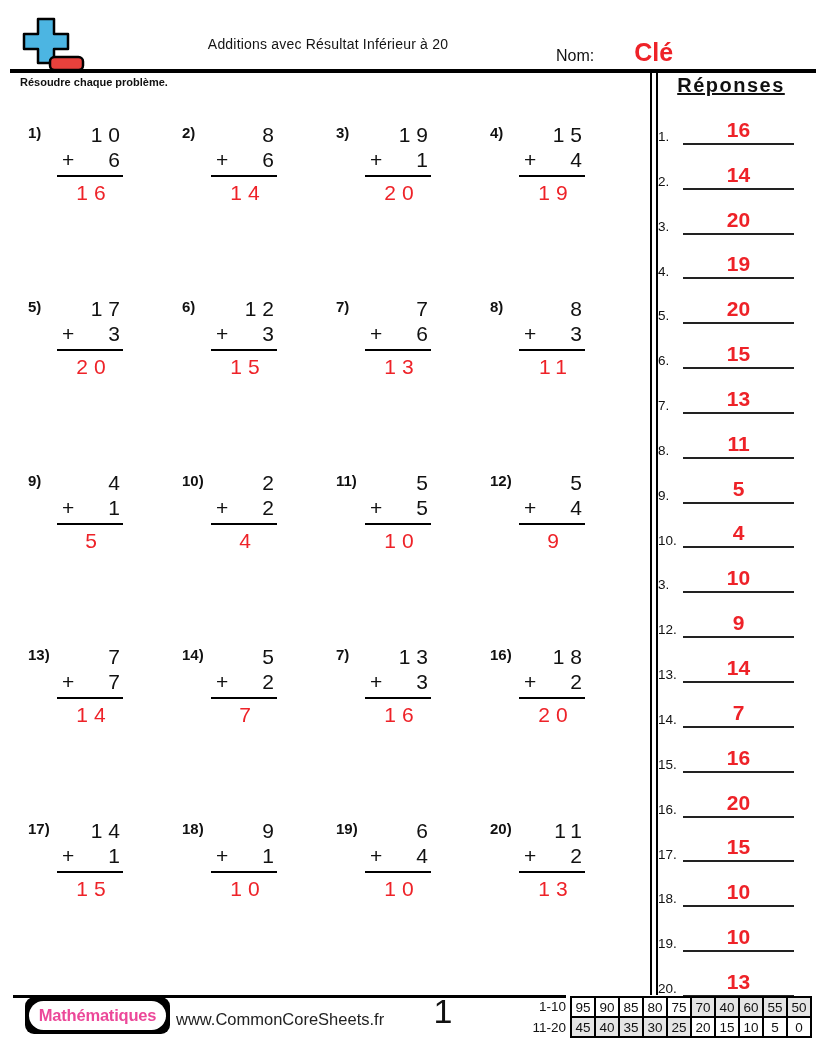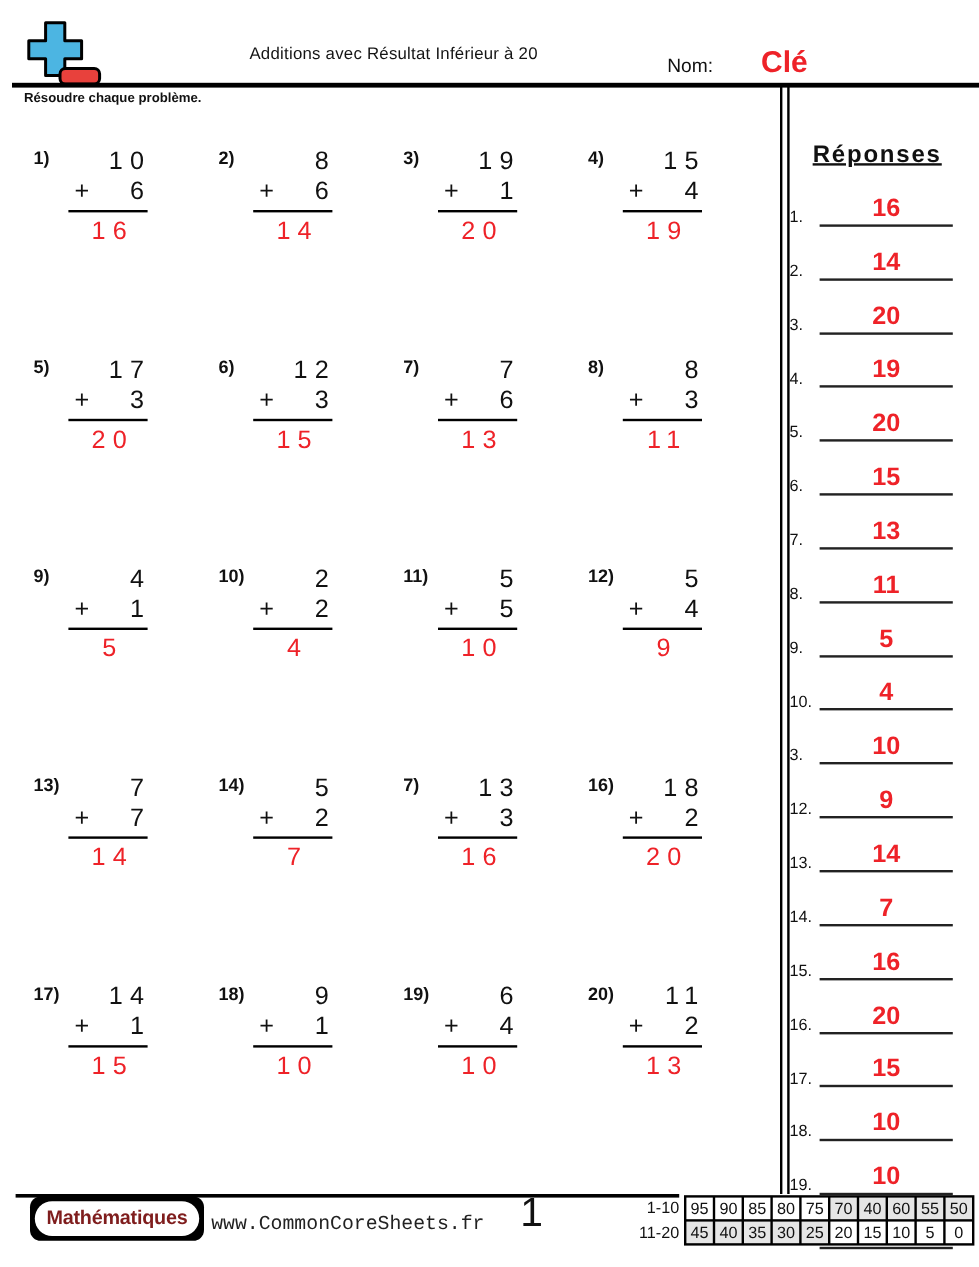--- a/index.html
+++ b/index.html
@@ -26,35 +26,35 @@
   .num { letter-spacing:6px; margin-right:-6px; font-size:21px; line-height:1.2; }
   .top-operand { text-align:right; }
   .addend-row { display:flex; justify-content:space-between; align-items:baseline; }
   .plus { font-size:21px; line-height:1.2; }
   .pline { border-top:2.5px solid #000; width:calc(100% + 8px); margin:3px 0 2px -5px; }
   .p-answer { color:#ee2228; text-align:center; padding-top:1px; }
 
   
   .vert-divider { position:absolute; left:650px; top:71px; height:924px; width:8px;
                   border-left:2.5px solid #000; border-right:2.5px solid #000; }
-  .answers { position:absolute; left:656px; top:74px; width:150px;margin-top:44px; }
+  .answers { position:absolute; left:656px; top:74px; width:150px; }
   .answers-title { font-size:20px; font-weight:bold; text-decoration:underline;
                    text-align:center; letter-spacing:1.5px; margin-bottom:3px; }
   .answer-item { height:44.85px; display:flex; align-items:flex-end; }
   .ai-num { width:27px; flex:none; font-size:13.5px; line-height:1.1; padding-left:2px; }
   .ai-line { flex:1; margin-right:12px; border-bottom:2px solid #222; text-align:center; }
   .ai-val { display:block; color:#ee2228; font-weight:bold; font-size:21px; line-height:1; padding-bottom:3px; }
 
   
   .footer-rule { position:absolute; left:13px; top:995px; width:553px; height:2.5px; background:#000; }
   .brand-badge { position:absolute; left:25px; top:997px; width:145px; height:37px; background:#000;
                  border-radius:9px; display:flex; align-items:center; justify-content:center; }
   .brand-pill { background:#fff; border-radius:15px; width:137px; height:29px; line-height:29px;
-                text-align:center; font-weight:bold; font-size:16.5px; letter-spacing:-.2px; color:#7f1d1d; }
-  .site { position:absolute; left:176px; top:1010px; font-size:16.5px; color:#222;font-family:Liberation Mono, monospace; }
+                text-align:center; font-weight:bold; font-size:16.5px; letter-spacing:-.2px; color:#ec4899; }
+  .site { position:absolute; left:176px; top:1010px; font-size:16.5px; color:#222; }
   .page-num { position:absolute; left:403px; top:992px; width:80px; text-align:center; font-size:34px; }
   .grade { position:absolute; left:504px; top:996px; display:flex; align-items:center; gap:4px; }
   .grade-labels { width:62px; text-align:right; font-size:13.5px; }
   .grade-labels div { height:21px; line-height:21px; }
   .grade-cells { display:grid; grid-template-columns:repeat(10,22px); grid-auto-rows:18px;
                  gap:2px; padding:2px; background:#000; }
   .grade-cell { background:#fff; font-size:13.5px; display:flex; align-items:center; justify-content:center; }
   .hl .grade-cell { background:#e5e5e5; }
   .seg { display:contents; }
 </style>

